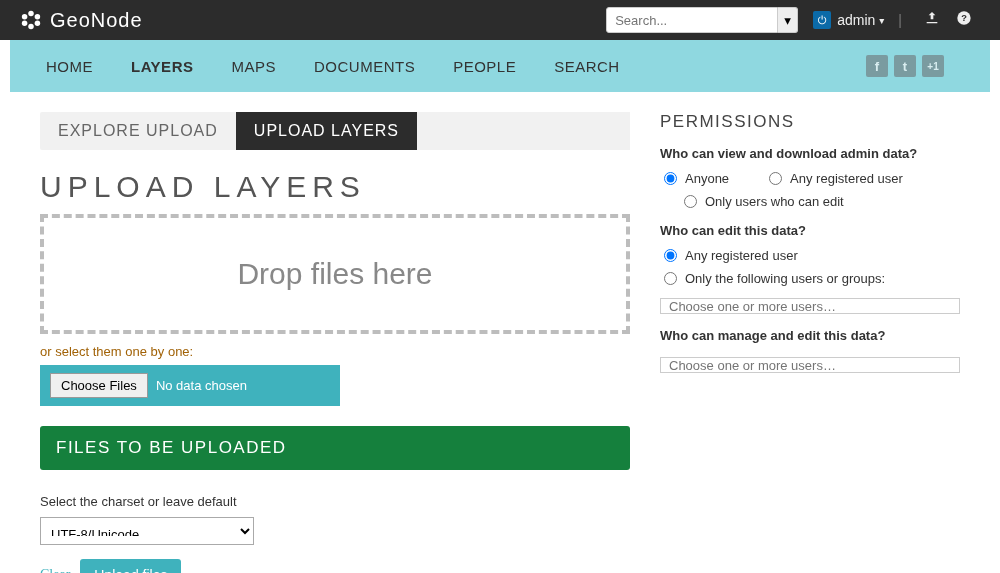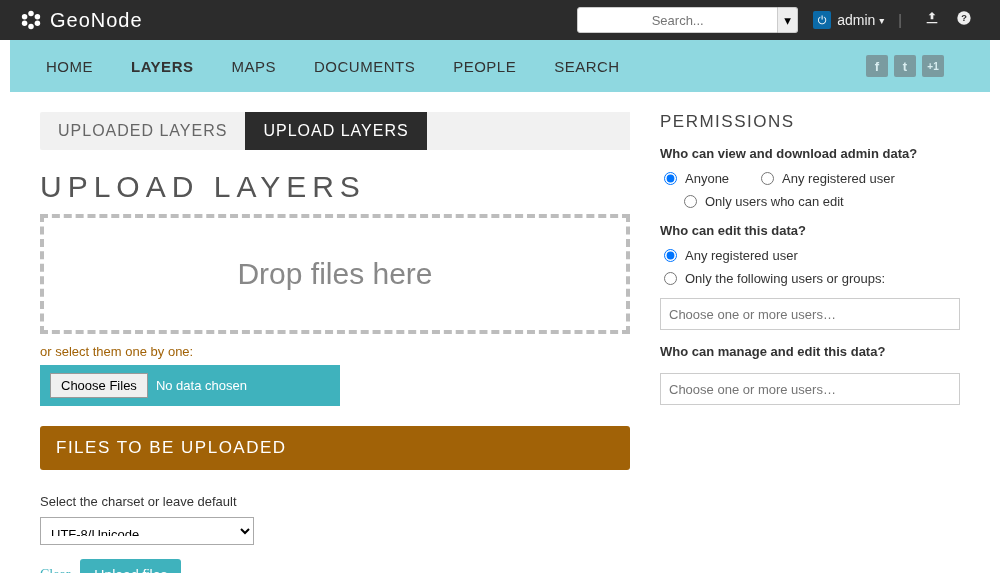--- a/index.html
+++ b/index.html
@@ -2,21 +2,21 @@
 <html><head>
 <meta charset="utf-8">
 <style>
 * { box-sizing: border-box; margin: 0; padding: 0; }
 body { font-family: "Helvetica Neue", Arial, sans-serif; font-size: 14px; color: #333; background: #fff; width: 1000px; }
 .topbar { background: #2c2c2c; height: 40px; display: flex; align-items: center; padding: 0 20px; color: #fff; }
 .logo { display: flex; align-items: center; font-size: 20px; font-weight: 500; letter-spacing: 1px; }
 .logo svg { margin-right: 8px; }
 .top-spacer { flex: 1; }
 .search-wrap { display: flex; }
-.search-input { width: 201px; height: 26px; border: 1px solid #ccc; border-radius: 3px 0 0 3px; padding: 0 8px; font-size: 13px; color: #555; text-align: center; }
+.search-input { width: 172px; height: 26px; border: 1px solid #ccc; border-radius: 3px 0 0 3px; padding: 0 8px; font-size: 13px; color: #555; }
 .search-btn { width: 20px; height: 26px; background: #eee; border: 1px solid #ccc; border-left: none; border-radius: 0 3px 3px 0; }
 .user-area { display: flex; align-items: center; margin-left: 15px; color: #eee; font-size: 14px; }
 .user-badge { width: 18px; height: 18px; background: #0b6aa8; display: inline-flex; align-items: center; justify-content: center; border-radius: 2px; color: #fff; font-size: 11px; margin-right: 6px; }
 .caret { font-size: 10px; margin-left: 4px; }
 .vdiv { color: #777; margin: 0 14px; }
 .top-icon { color: #eee; margin: 0 8px; font-size: 16px; cursor: pointer; }
 .navbar { background: #8fd8e0; height: 52px; display: flex; align-items: center; padding: 0 36px; margin: 0 10px; }
 .nav-item { font-size: 15px; color: #333; margin-right: 38px; letter-spacing: 0.5px; cursor: pointer; }
 .nav-item.active { font-weight: 700; }
 .nav-spacer { flex: 1; }
@@ -28,33 +28,33 @@
 .subtab { padding: 10px 18px; font-size: 16px; letter-spacing: 1px; color: #666; cursor: pointer; }
 .subtab.active { background: #2c2c2c; color: #fff; }
 .subtab-fill { flex: 1; background: #f1f1f1; }
 h1.page-title { font-size: 30px; font-weight: 300; letter-spacing: 6px; color: #555; margin: 16px 0 10px; }
 .dropzone { border: 4px dashed #bdbdbd; height: 120px; display: flex; align-items: center; justify-content: center; margin-bottom: 10px; }
 .dropzone-text { font-size: 30px; color: #888; font-weight: 400; }
 .or-text { font-size: 13px; color: #a16207; margin-bottom: 6px; }
 .file-bar { background: #3fb2bd; padding: 8px 10px; display: flex; align-items: center; width: 300px; margin-bottom: 20px; }
 .choose-btn { background: #f0f0f0; border: 1px solid #999; padding: 4px 10px; font-size: 13px; cursor: pointer; }
 .file-status { color: #fff; margin-left: 8px; font-size: 13px; }
-.files-header { background: #a16207; color: #fff; padding: 12px 16px; font-size: 17px; letter-spacing: 1.5px; border-radius: 3px; margin-bottom: 24px; }
+.files-header { background: #15803d; color: #fff; padding: 12px 16px; font-size: 17px; letter-spacing: 1.5px; border-radius: 3px; margin-bottom: 24px; }
 .charset-label { font-size: 13px; color: #333; margin-bottom: 8px; }
 .charset-select { width: 214px; height: 28px; border: 1px solid #aaa; padding: 8px 6px; font-size: 13px; background: #fff; }
 .bottom-row { display: flex; align-items: center; gap: 10px; margin-top: 14px; }
 .clear-link { color: #3fb2bd; font-size: 14px; cursor: pointer; font-family: Liberation Serif, serif; }
 .upload-btn { background: #3fb2bd; color: #fff; border: none; padding: 8px 14px; font-size: 14px; border-radius: 3px; cursor: pointer; }
 .side { width: 300px; }
 .side h2 { font-size: 17px; letter-spacing: 1.5px; color: #444; margin-bottom: 14px; font-weight: 500; }
 .perm-q { font-size: 13px; font-weight: 700; color: #333; margin-top: 14px; margin-bottom: 10px; }
 .radio-row { display: flex; align-items: center; gap: 6px; font-size: 13px; color: #333; margin-bottom: 8px; margin-left: 4px; }
 .radio-row input { margin-right: 2px; }
-.radio-inline { display: flex; gap: 28px; }
-.perm-input { width: 100%; height: 32px; border: 1px solid #ccc; padding: 0 8px; font-size: 13px; color: #999; margin-top: 4px; }
+.radio-inline { display: flex; gap: 36px; }
+.perm-input { width: 100%; height: 16px; border: 1px solid #ccc; padding: 0 8px; font-size: 13px; color: #999; margin-top: 4px; }
 </style>
 </head>
 <body>
 
 <div class="topbar">
   <div class="logo">
     <svg width="22" height="22" viewBox="0 0 24 24" fill="#fff">
         <circle cx="12" cy="5" r="3"></circle>
         <circle cx="12" cy="19" r="3"></circle>
         <circle cx="5" cy="8.5" r="3"></circle>
@@ -99,21 +99,21 @@
   <div class="social">
     <div class="social-box">f</div>
     <div class="social-box">t</div>
     <div class="social-box" style="font-size:10px;">+1</div>
   </div>
 </div>
 
 <div class="content">
   <div class="main">
     <div class="subtabs">
-      <div class="subtab">UPLOADED LAYERS</div>
+      <div class="subtab">EXPLORE UPLOAD</div>
       <div class="subtab active">UPLOAD LAYERS</div>
       <div class="subtab-fill"></div>
     </div>
 
     <h1 class="page-title">UPLOAD LAYERS</h1>
 
     <div class="dropzone">
       <span class="dropzone-text">Drop files here</span>
     </div>
 

